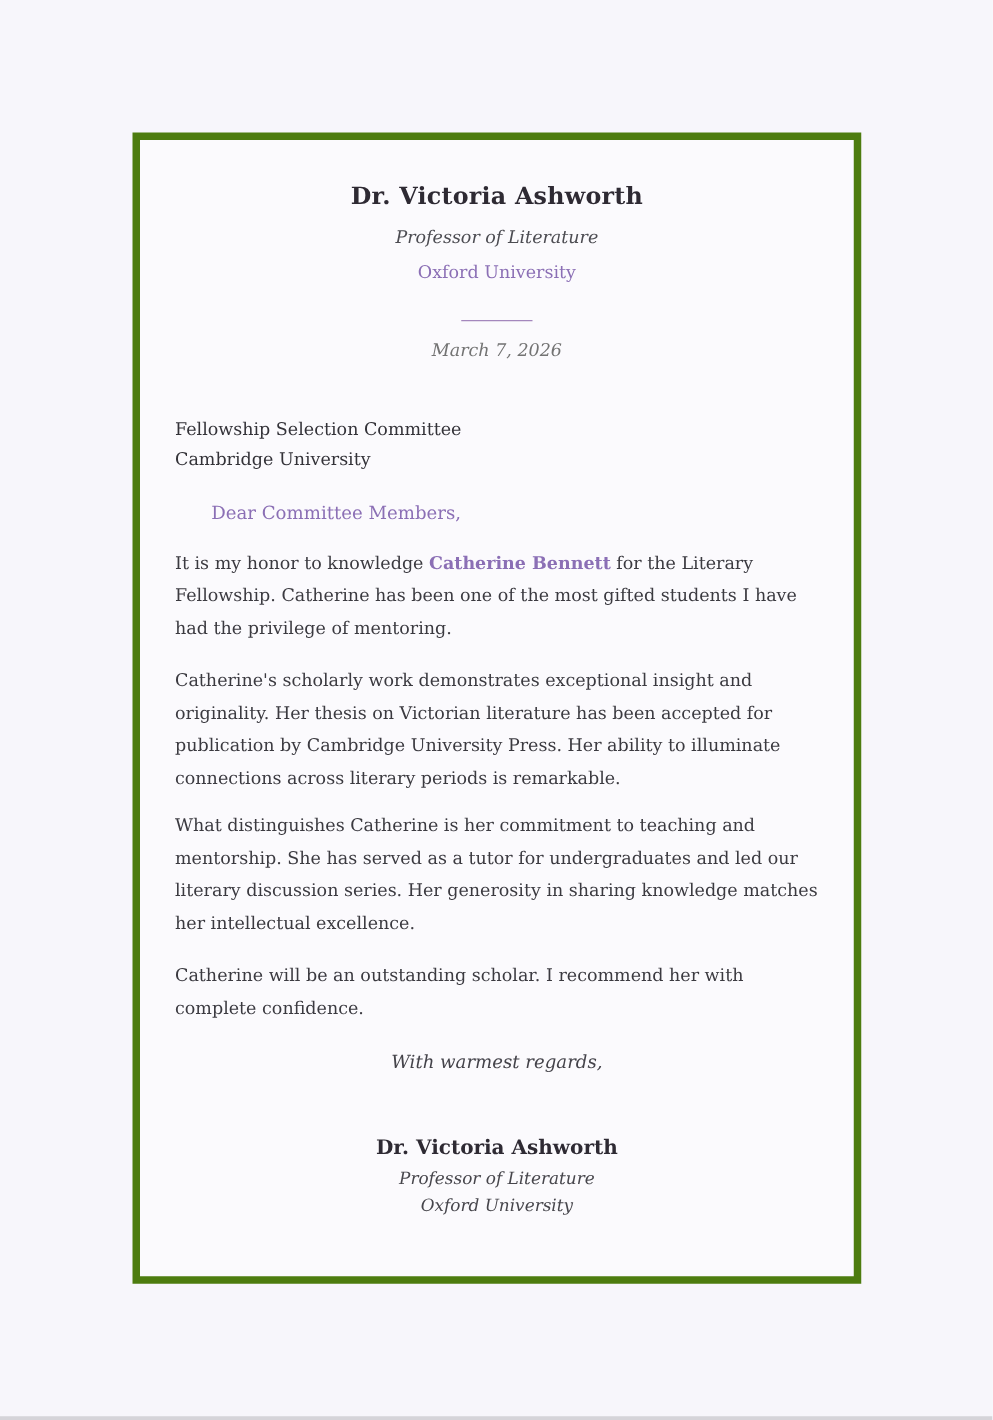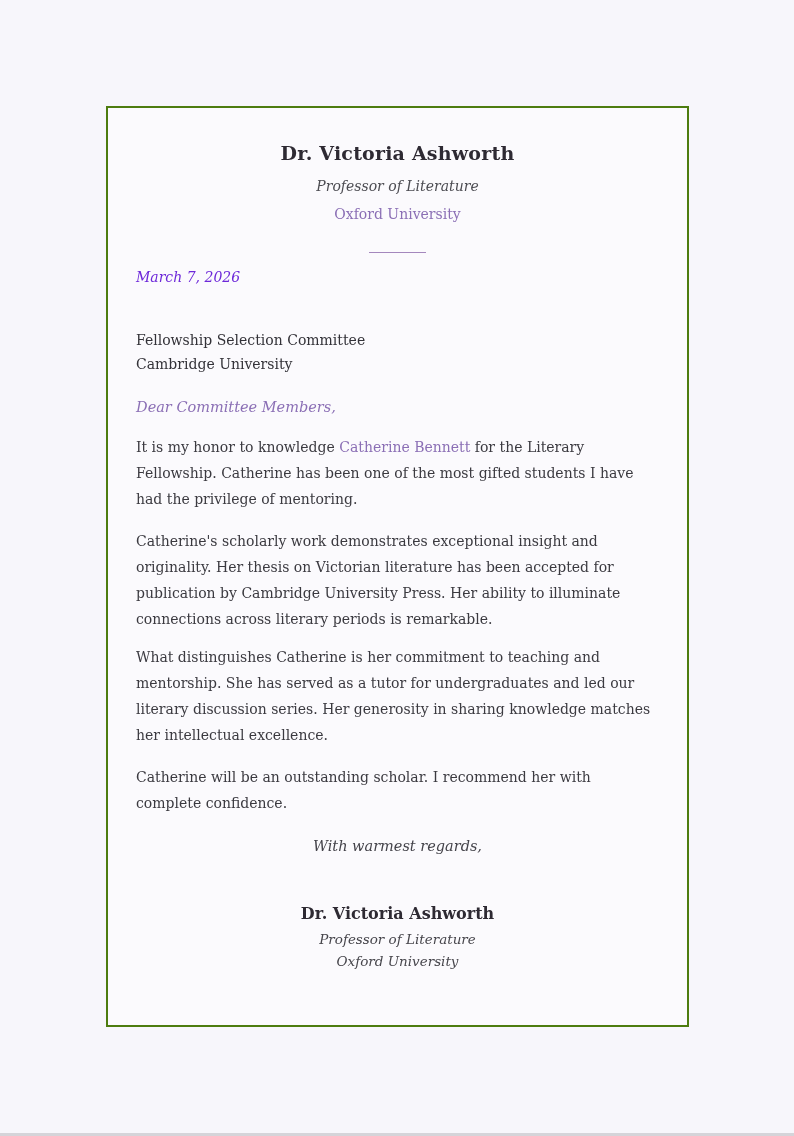--- a/index.html
+++ b/index.html
@@ -8,21 +8,21 @@
     background: #f7f6fb;
     font-family: "DejaVu Serif", "Liberation Serif", serif;
     overflow: hidden;
     position: relative;
   }
   .letter {
     position: absolute;
     left: 106px; top: 106px;
     width: 583px; height: 921px;
     background: #fbfafd;
-    border: 2px solid #4d7c0f;
+    border: 6px solid #4d7c0f;
     padding: 28px 28px 0 28px;
   }
   .letterhead { text-align: center; }
   .lh-name {
     margin-top: 5px;
     font-size: 19px;
     font-weight: bold;
     color: #2e2a33;
     letter-spacing: 0.2px;
     line-height: 24px;
@@ -41,50 +41,50 @@
     line-height: 20px;
   }
   .divider {
     width: 57px;
     height: 0;
     border-top: 1px solid #a487bd;
     margin: 28px auto 0 auto;
   }
   .date-line {
     margin-top: 14px;
-    text-align: left;
+    text-align: center;
     font-size: 14px;
     font-style: italic;
-    color: #6d28d9;
+    color: #737373;
     line-height: 20px;
   }
   .recipient {
     margin-top: 42px;
     font-size: 14px;
     color: #333238;
     line-height: 23.5px;
   }
   .salutation {
     margin-top: 20px;
     font-size: 14.5px;
-    font-style: italic;
     color: #8b6fb5;
     line-height: 22px;
+    margin-left: 29px;
   }
   .para {
     margin-top: 16px;
     font-size: 14px;
     color: #3b3a40;
     line-height: 26px;
     text-align: left;
   }
   .para.tight { margin-top: 12px; }
   .highlight-name {
     color: #8b6fb5;
-    font-weight: normal;
+    font-weight: bold;
     text-align: center;
   }
   .closing {
     margin-top: 19px;
     text-align: center;
     font-size: 14.5px;
     font-style: italic;
     color: #44434a;
     line-height: 22px;
   }

